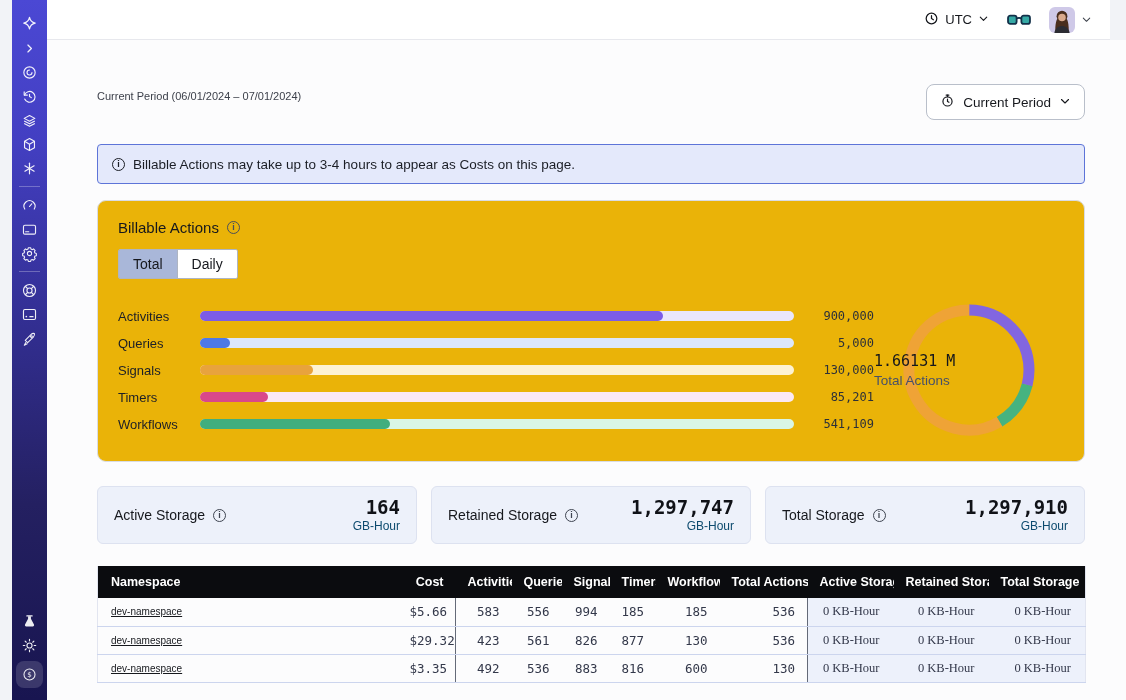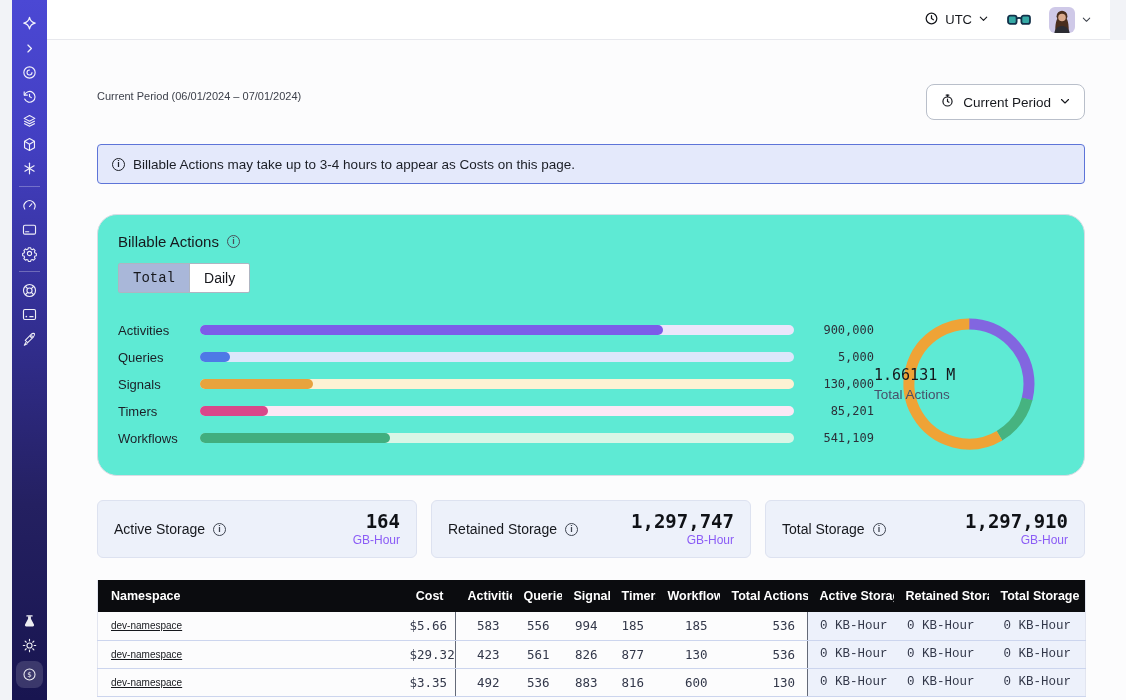--- a/index.html
+++ b/index.html
@@ -36,27 +36,27 @@
   .period-btn { display:flex; align-items:center; gap:8px; border:1px solid #b9bfca; border-radius:8px;
     background:#fff; padding:8px 13px; font-size:13.5px; font-weight:500; color:#16181d; cursor:pointer; }
 
   .banner { margin-top:24px; background:#e4e9fb; border:1px solid #5d74d8; border-radius:4px;
     height:40px; display:flex; align-items:center; gap:8px; padding:0 14px; font-size:13.5px; color:#1b1e26; }
 
   .info-i { display:inline-flex; align-items:center; justify-content:center; width:13px; height:13px;
     border:1.2px solid currentColor; border-radius:50%; font-size:9px; line-height:1; font-weight:600;
     flex:0 0 auto; }
 
-  .card { margin-top:30px; background:#5eead4; border:1px solid #d9dce4; border-radius:20px; padding:18px 20px 16px; }
+  .card { margin-top:16px; background:#eab308; border:1px solid #d9dce4; border-radius:9px; padding:18px 20px 16px; }
   .card-title-row { display:flex; align-items:center; gap:8px; font-size:15px; font-weight:500; color:#16181d; }
   .card-title-row .info-i { color:#4a4f5a; cursor:pointer; }
 
   .seg-control { display:inline-flex; margin-top:13px; border:1px solid #aeb5c2; border-radius:2px; overflow:hidden; }
   .seg-tab { padding:6px 14px; font-size:14px; color:#16181d; background:#fff; cursor:pointer; }
-  .seg-tab.selected { background:#a9b7d9;font-family:Liberation Mono, monospace; }
+  .seg-tab.selected { background:#a9b7d9; }
   .seg-tab + .seg-tab { border-left:1px solid #aeb5c2; }
 
   .chart-area { display:flex; align-items:center; margin-top:16px; }
   .bars { flex:1 1 auto; }
   .bar-row { display:flex; align-items:center; height:27px; }
   .bar-label { width:72px; flex:0 0 auto; font-size:13px; color:#1c1f27; }
   .bar-track { flex:1 1 auto; height:10px; border-radius:5px; margin:0 14px 0 10px; position:relative; }
   .bar-fill { height:10px; border-radius:5px; }
   .bar-value { width:66px; flex:0 0 auto; text-align:right; font-family:"DejaVu Sans Mono",monospace;
     font-size:12px; color:#2c3039; }
@@ -66,35 +66,35 @@
   .donut-value { font-family:"DejaVu Sans Mono",monospace; font-size:15px; color:#15171c; }
   .donut-sub { font-size:13.5px; color:#47506a; }
 
   .storage-row { margin-top:24px; display:grid; grid-template-columns:1fr 1fr 1fr; gap:14px; }
   .storage-card { background:#edf1fa; border:1px solid #dde2f0; border-radius:6px; padding:10px 16px;
     display:flex; align-items:center; justify-content:space-between; min-height:58px; }
   .storage-label { display:flex; align-items:center; gap:8px; font-size:14px; color:#16181d; }
   .storage-label .info-i { color:#3f4551; cursor:pointer; }
   .storage-nums { text-align:right; }
   .storage-value { font-family:"DejaVu Sans Mono",monospace; font-size:19px; font-weight:600; color:#101217; line-height:21px; }
-  .storage-unit { font-size:12px; color:#8b5cf6; margin-top:1px; }
+  .storage-unit { font-size:12px; color:#0c4a6e; margin-top:1px; }
 
   
   .usage-table-wrap { margin-top:22px; }
   table.usage { width:100%; border-collapse:collapse; table-layout:fixed;
     border-left:1px solid #e2e5f0; border-right:1px solid #e2e5f0; }
   table.usage thead th { background:#0b0c0f; color:#fff; font-size:12.5px; font-weight:700;
     padding:9px 12px; text-align:right; white-space:nowrap; overflow:hidden; }
   table.usage thead th.c-ns { text-align:left; padding-left:13px; }
   table.usage tbody td { font-size:10px; padding:5px 12px; text-align:right; white-space:nowrap;
     border-bottom:1px solid #ccd5ee; color:#33384a; height:28px; }
   table.usage tbody td.c-ns { text-align:left; padding-left:13px; }
   table.usage tbody td.c-num { font-family:"DejaVu Sans Mono",monospace; font-size:12.5px; }
   table.usage tbody td.div-r { border-right:1px solid #646a78; }
-  table.usage tbody td.c-stor { font-family:Liberation Mono, monospace; font-size:12.5px;
+  table.usage tbody td.c-stor { font-family:Liberation Serif, serif; font-size:12.5px;
     background:#edf1fb; padding-right:14px; }
   .ns-link { color:#16181d; text-decoration:underline; cursor:pointer; }
 </style>
 </head>
 <body>
 
 <nav class="sidebar">
   <div class="side-icon">
     <svg width="19" height="19" viewBox="0 0 24 24" fill="none" stroke="#fff" stroke-width="1.6" stroke-linejoin="round">
         <path d="M12 3c.8 3.9 3.3 6.4 7.2 7.2-3.9.8-6.4 3.3-7.2 7.2-.8-3.9-3.3-6.4-7.2-7.2C8.7 9.4 11.2 6.9 12 3z"></path>

